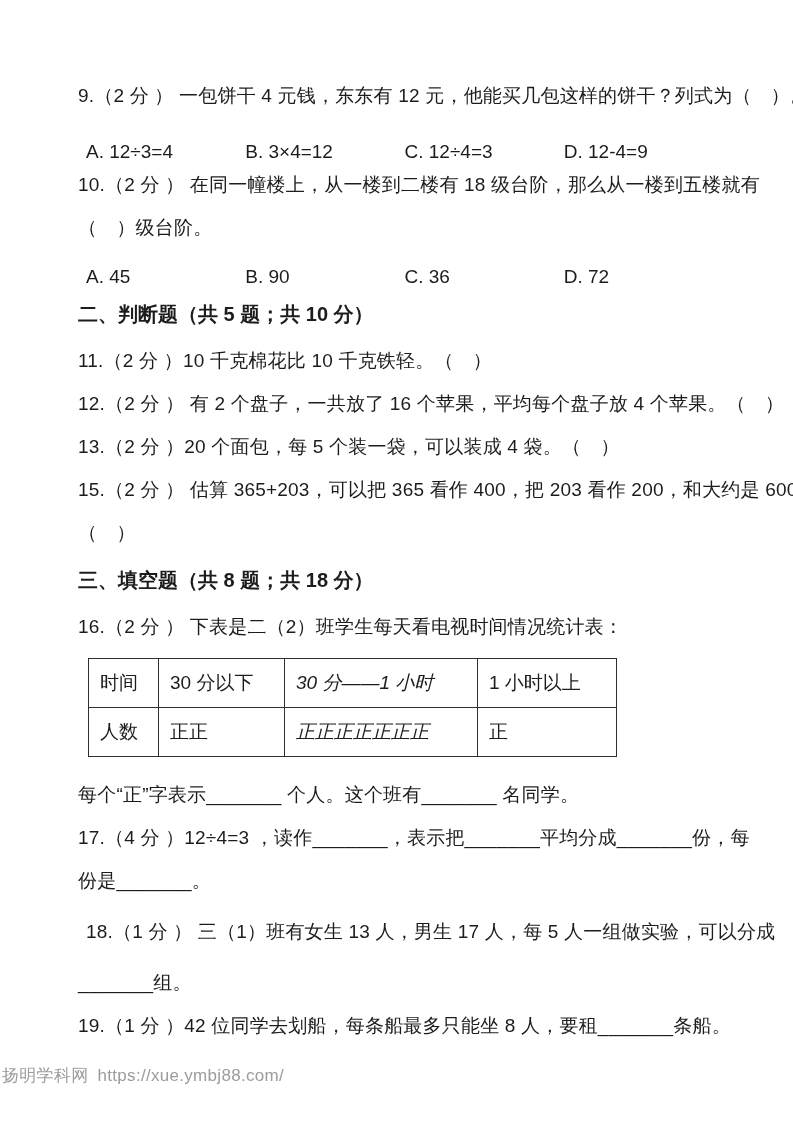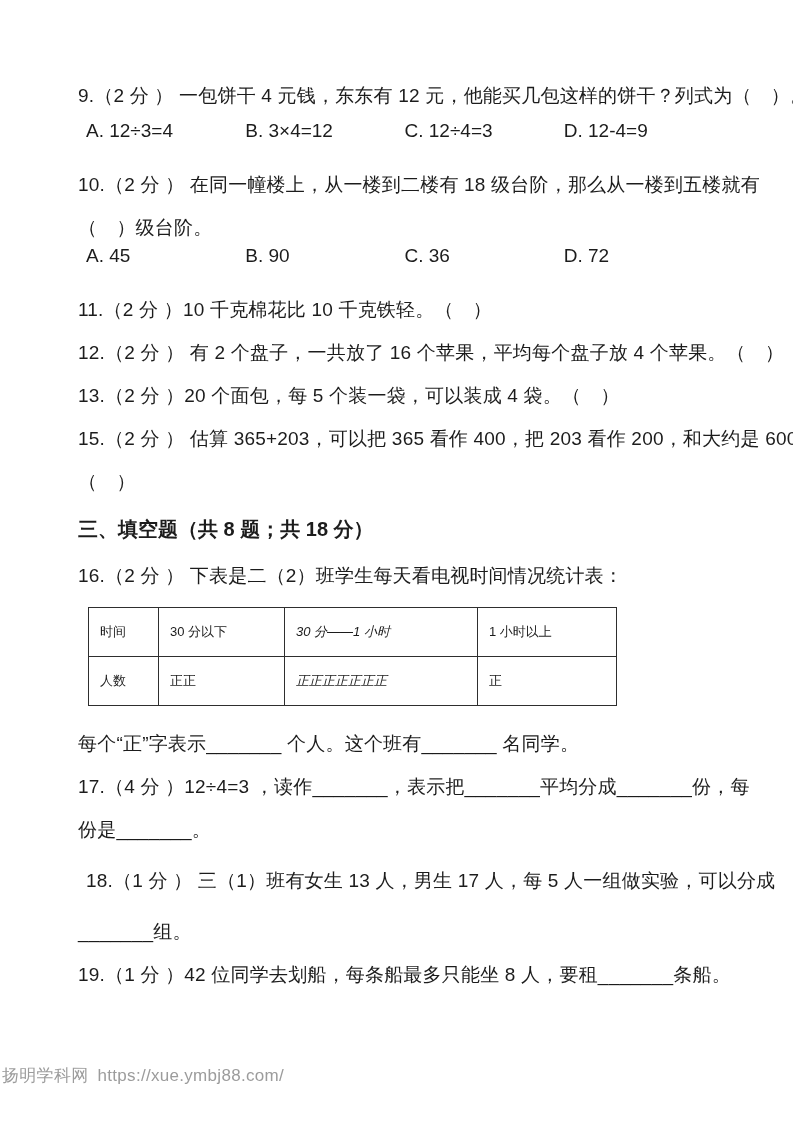--- a/index.html
+++ b/index.html
@@ -26,21 +26,21 @@
     height: 43px;
     display: flex;
     align-items: center;
     font-size: 19px;
     letter-spacing: 0.2px;
     white-space: nowrap;
   }
   .options {
     display: flex;
     height: 43px;
-    align-items: flex-start;
+    align-items: flex-end;
     font-size: 19px;
     margin-top: 3px;
     padding-left: 8px;
   }
   .options .option {
     width: 25%;
     white-space: nowrap;
   }
   .section-header {
     height: 44px;
@@ -52,21 +52,21 @@
     margin-top: 4px;
     margin-bottom: 3px;
   }
   table.tally-table {
     border-collapse: collapse;
     margin: 10px 0 16px 10px;
   }
   table.tally-table td {
     border: 1.6px solid #2e2e2e;
     height: 48px;
-    font-size: 13px;
+    font-size: 19px;
     padding: 0 8px 0 11px;
     vertical-align: middle;
     white-space: nowrap;
   }
   td.col-0 { width: 50px; }
   td.col-1 { width: 106px; }
   td.col-2 { width: 173px; font-style: italic; }
   td.col-3 { width: 119px; }
   .footer {
     position: absolute;
@@ -95,20 +95,21 @@
 
     <p class="line" style="margin:0">10.（2 分 ） 在同一幢楼上，从一楼到二楼有 18 级台阶，那么从一楼到五楼就有</p>
     <p class="line" style="margin:0">（　）级台阶。</p>
     <div class="options" style="margin-top:-4px">
       <span class="option">A. 45</span>
       <span class="option">B. 90</span>
       <span class="option">C. 36</span>
       <span class="option">D. 72</span>
     </div>
 
+    <div class="section-header">二、判断题（共 5 题；共 10 分）</div>
 
     <p class="line" style="margin:0">11.（2 分 ）10 千克棉花比 10 千克铁轻。（　）</p>
     <p class="line" style="margin:0">12.（2 分 ） 有 2 个盘子，一共放了 16 个苹果，平均每个盘子放 4 个苹果。（　）</p>
     <p class="line" style="margin:0">13.（2 分 ）20 个面包，每 5 个装一袋，可以装成 4 袋。（　）</p>
     <p class="line" style="margin:0">15.（2 分 ） 估算 365+203，可以把 365 看作 400，把 203 看作 200，和大约是 600.</p>
     <p class="line" style="margin:0">（　）</p>
 
     <div class="section-header">三、填空题（共 8 题；共 18 分）</div>
 
     <p class="line" style="margin:0">16.（2 分 ） 下表是二（2）班学生每天看电视时间情况统计表：</p>

